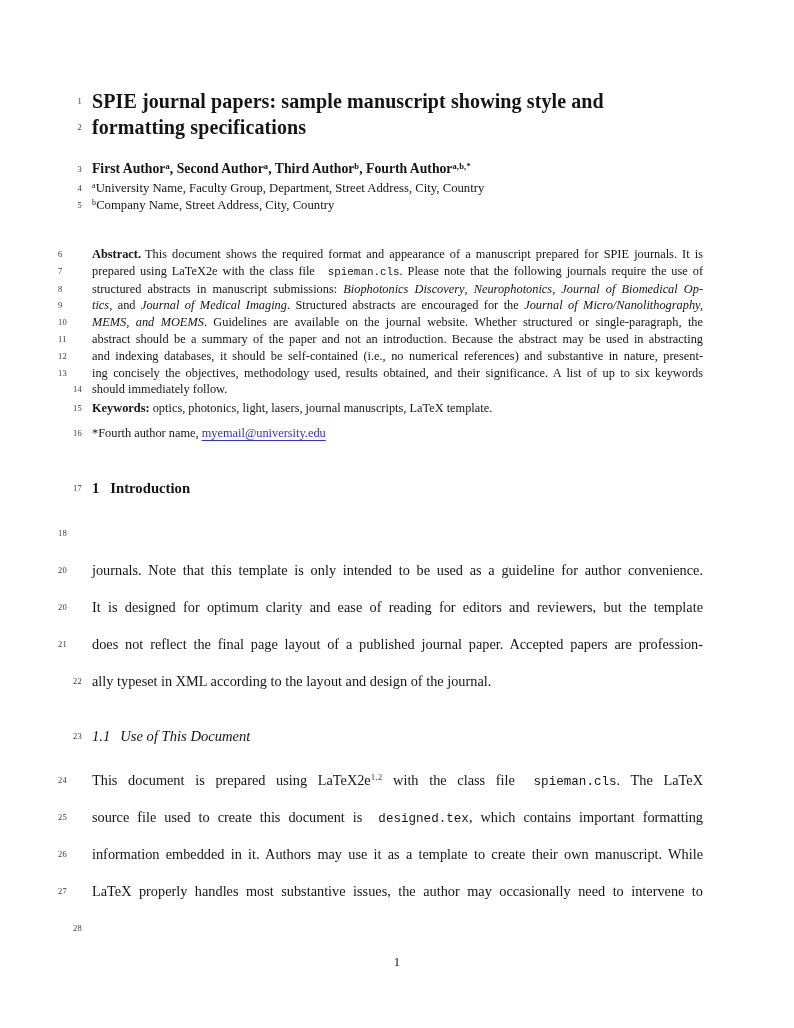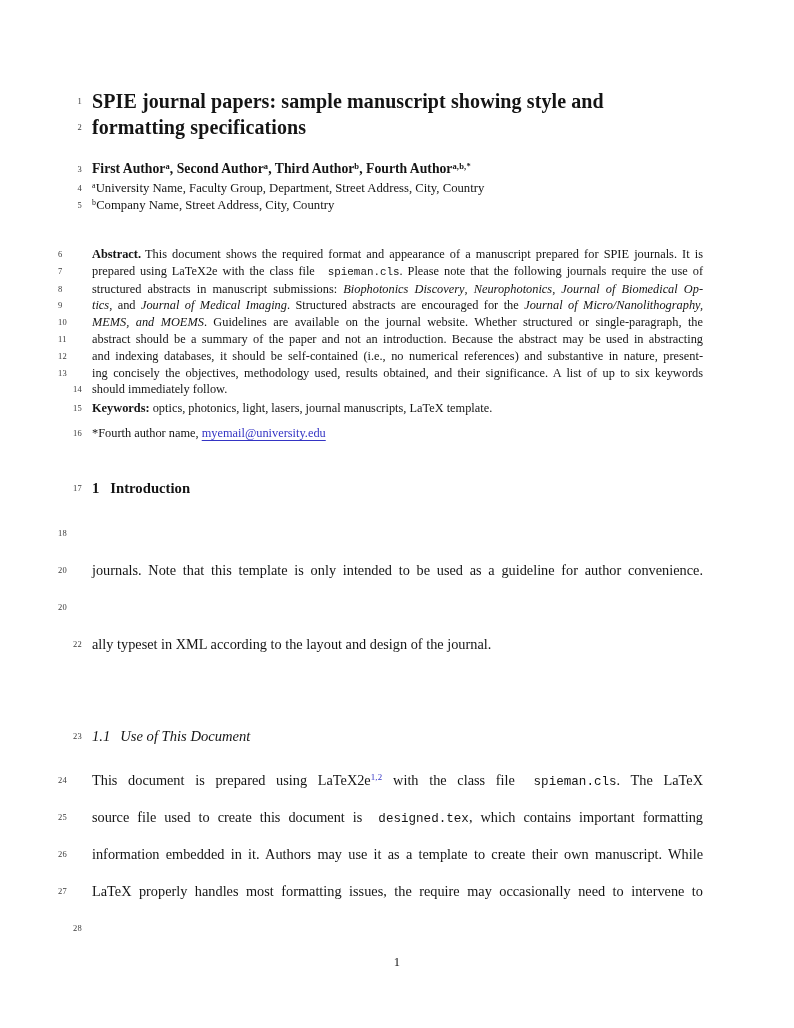--- a/index.html
+++ b/index.html
@@ -143,20 +143,25 @@
   <div class="block para1-block">
     <div class="line para-line just">
       <span class="lnum">18</span>
     </div>
     <div class="line para-line just">
       <span class="lnum">20</span>
       <span>journals. Note that this template is only intended to be used as a guideline for author convenience.</span>
     </div>
     <div class="line para-line just">
       <span class="lnum">20</span>
+      <span>It is designed for optimum clarity and ease of reading for editors and reviewers, but the template</span>
+    </div>
+    <div class="line para-line just">
+      <span class="lnum">21</span>
+      <span>does not reflect the final page layout of a published journal paper. Accepted papers are profession-</span>
     </div>
     <div class="line para-line">
       <span class="lnum">22</span>
       <span>ally typeset in XML according to the layout and design of the journal.</span>
     </div>
   </div>
 
   <div class="block subsec-block">
     <div class="line">
       <span class="lnum">23</span>
@@ -172,21 +177,21 @@
     <div class="line para-line just">
       <span class="lnum">25</span>
       <span>source file used to create this document is </span><span class="mono">designed.tex</span><span>, which contains important formatting</span>
     </div>
     <div class="line para-line just">
       <span class="lnum">26</span>
       <span>information embedded in it. Authors may use it as a template to create their own manuscript. While</span>
     </div>
     <div class="line para-line just">
       <span class="lnum">27</span>
-      <span>LaTeX properly handles most formatting issues, the require may occasionally need to intervene to</span>
+      <span>LaTeX properly handles most substantive issues, the author may occasionally need to intervene to</span>
     </div>
     <div class="line para-line">
       <span class="lnum">28</span>
     </div>
   </div>
 
   <div class="footer">1</div>
 
 </div>
 

